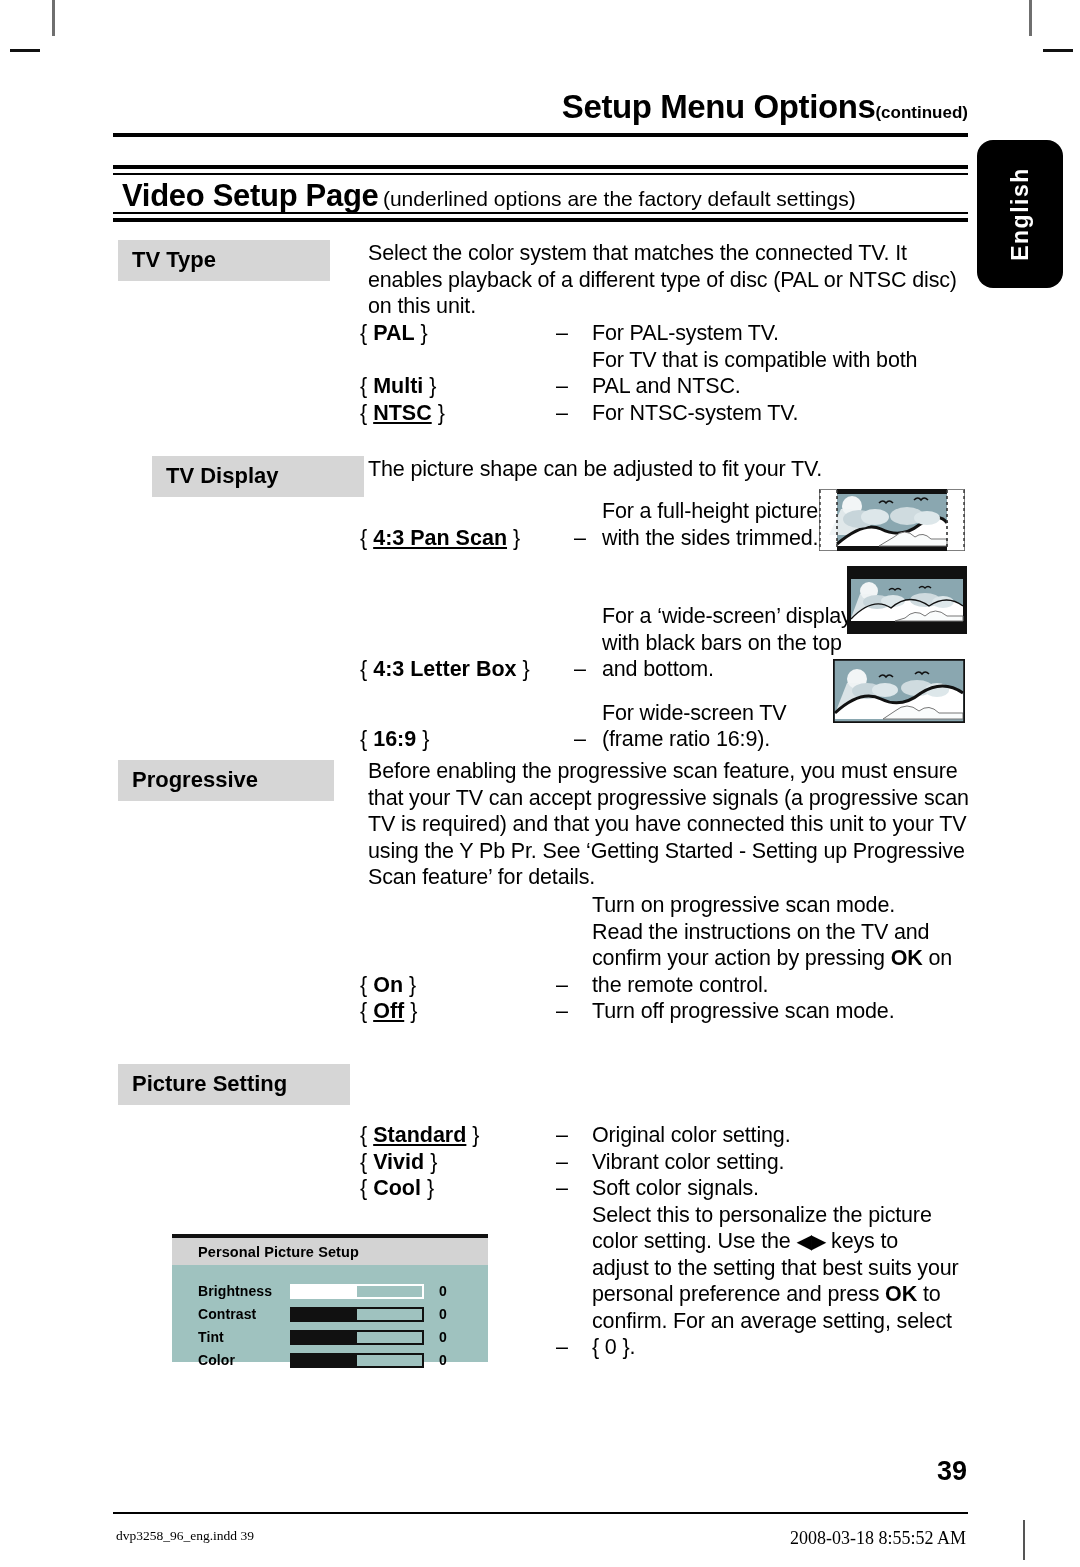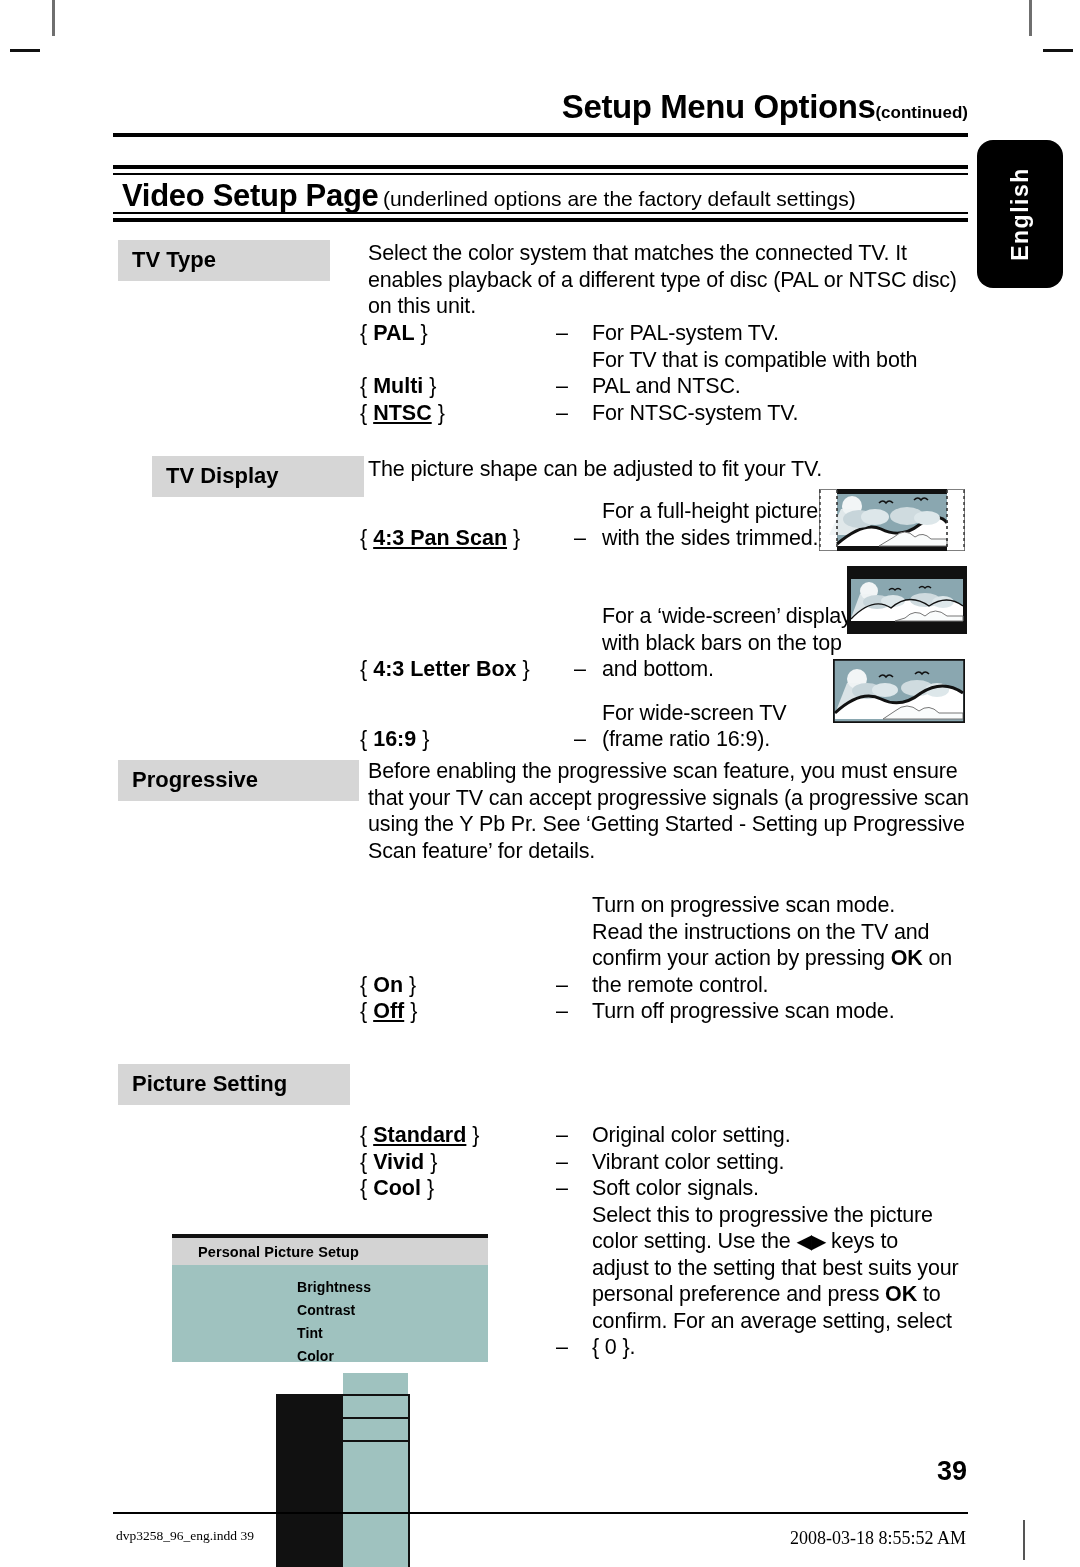--- a/index.html
+++ b/index.html
@@ -89,21 +89,21 @@
     box-sizing:border-box;
     border-top:4px solid #111;
   }
   .osd-title{
     background:#d3d3d3;height:27px;
     font-size:14.5px;font-weight:bold;
     padding:6px 0 0 26px;box-sizing:border-box;
     letter-spacing:0.1px;
   }
   .osd-rows{padding:14px 0 0 26px;}
-  .osd-row{display:flex;align-items:center;height:20px;margin-bottom:3px;flex-direction:column;}
+  .osd-row{display:flex;align-items:flex-end;height:20px;margin-bottom:3px;}
   .osd-name{width:92px;flex:0 0 92px;font-size:14px;font-weight:bold;letter-spacing:0.1px;}
   .osd-bar{
     width:134px;flex:0 0 134px;height:15px;
     border:2px solid #111;box-sizing:border-box;
     background:#9fc2bf;position:relative;
   }
   .osd-bar.sel{border-color:#ffffff;}
   .osd-fill{position:absolute;left:0;top:0;bottom:0;background:#111;}
   .osd-bar.sel .osd-fill{background:#ffffff;}
   .osd-val{margin-left:15px;font-size:14px;font-weight:bold;}
@@ -294,25 +294,26 @@
         <ellipse cx="104" cy="31" rx="12" ry="7" fill="#dde7ea"></ellipse>
         <path d="M2 54 Q28 30 48 40 Q68 50 88 34 Q110 20 130 34" fill="none" stroke="#111" stroke-width="3"></path>
         <path d="M62 52 Q74 42 86 52 Q96 44 106 54 L130 54 L130 60 L50 60 Z" fill="#fafcfc" stroke="#777" stroke-width="1"></path>
         <path d="M46 18 q4 -4 7 0 q3 -4 7 0" fill="none" stroke="#111" stroke-width="1.6"></path>
         <path d="M82 15 q4 -4 7 0 q3 -4 7 0" fill="none" stroke="#111" stroke-width="1.6"></path>
       </g>
       <rect x="0" y="0" width="132" height="64" fill="none" stroke="#111" stroke-width="3.5"></rect>
     </svg>
   </div>
 
-  <div class="lbl" style="top:760px;width:241px;"><span>Progressive</span></div>
+  <div class="lbl" style="top:760px;width:216px;"><span>Progressive</span></div>
 
   <div class="body-txt" style="top:758px;width:610px;">
     <p>Before enabling the progressive scan feature, you must ensure</p>
     <p>that your TV can accept progressive signals (a progressive scan</p>
+    <p>TV is required) and that you have connected this unit to your TV</p>
     <p>using the Y Pb Pr. See ‘Getting Started - Setting up Progressive</p>
     <p>Scan feature’ for details.</p>
   </div>
 
   <div class="optlist" style="top:892px;width:620px;">
     <div class="optrow">
       <div class="opt-key">
         <span>{</span>
         <b>On</b>
         <span>}</span>
@@ -368,21 +369,21 @@
       <div class="opt-desc">Soft color signals.</div>
     </div>
     <div class="optrow">
       <div class="opt-key">
         <span>{</span>
         <b>Personal</b>
         <span>}</span>
       </div>
       <div class="opt-dash">–</div>
       <div class="opt-desc">
-        <div>Select this to progressive the picture</div>
+        <div>Select this to personalize the picture</div>
         <div><span>color setting. Use the </span><span class="arrowglyph">◀▶</span><span> keys to</span></div>
         <div>adjust to the setting that best suits your</div>
         <div><span>personal preference and press </span><b>OK</b><span> to</span></div>
         <div>confirm. For an average setting, select</div>
         <div>{ 0 }.</div>
       </div>
     </div>
   </div>
 
   <div class="osd">

